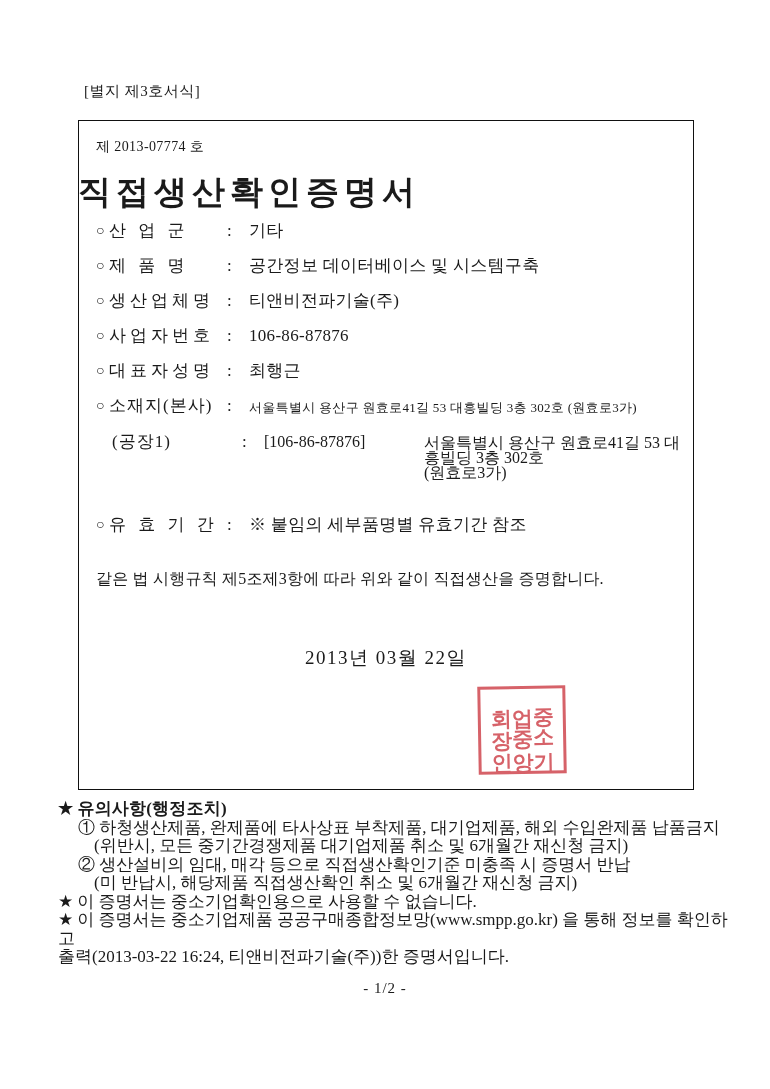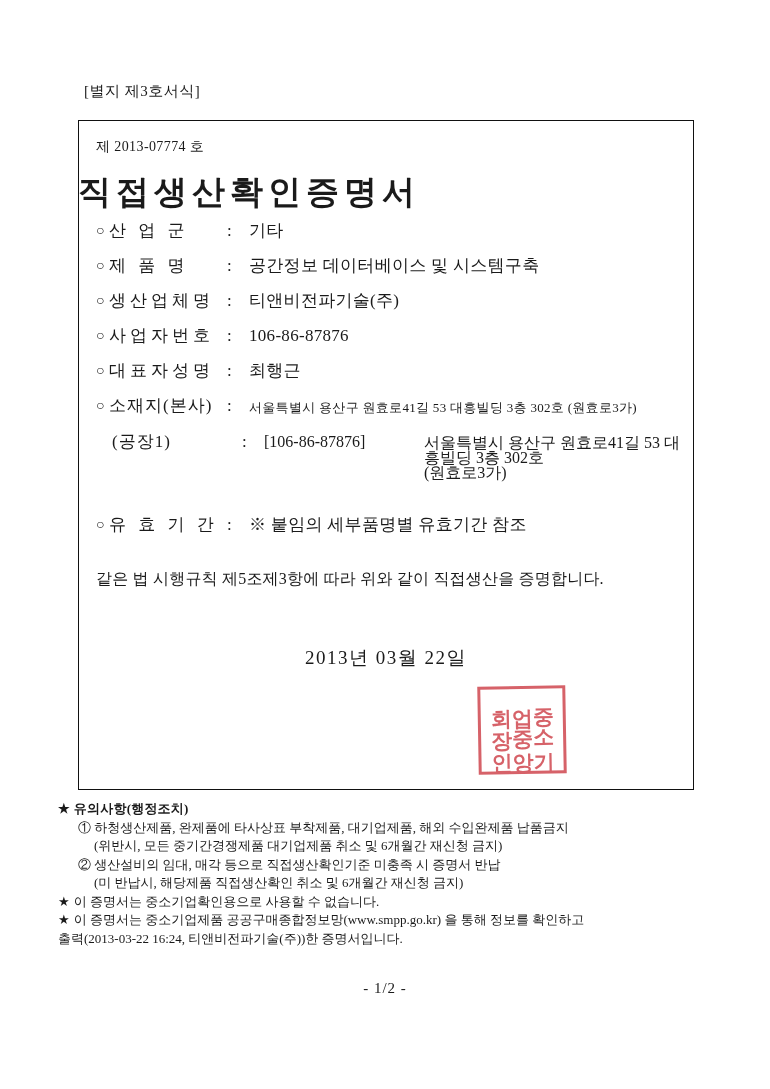--- a/index.html
+++ b/index.html
@@ -171,21 +171,21 @@
     height: 74px;
     display: flex;
     flex-wrap: wrap;
     align-content: center;
   }
   .notes {
     position: absolute;
     left: 58px;
     top: 800px;
     width: 680px;
-    font-size: 13px;
+    font-size: 17px;
     line-height: 18.5px;
   }
   .note-head {
     font-weight: bold;
     letter-spacing: 0.2px;
   }
   .note-star {
     margin-right: 4px;
   }
   .note-l1 {

